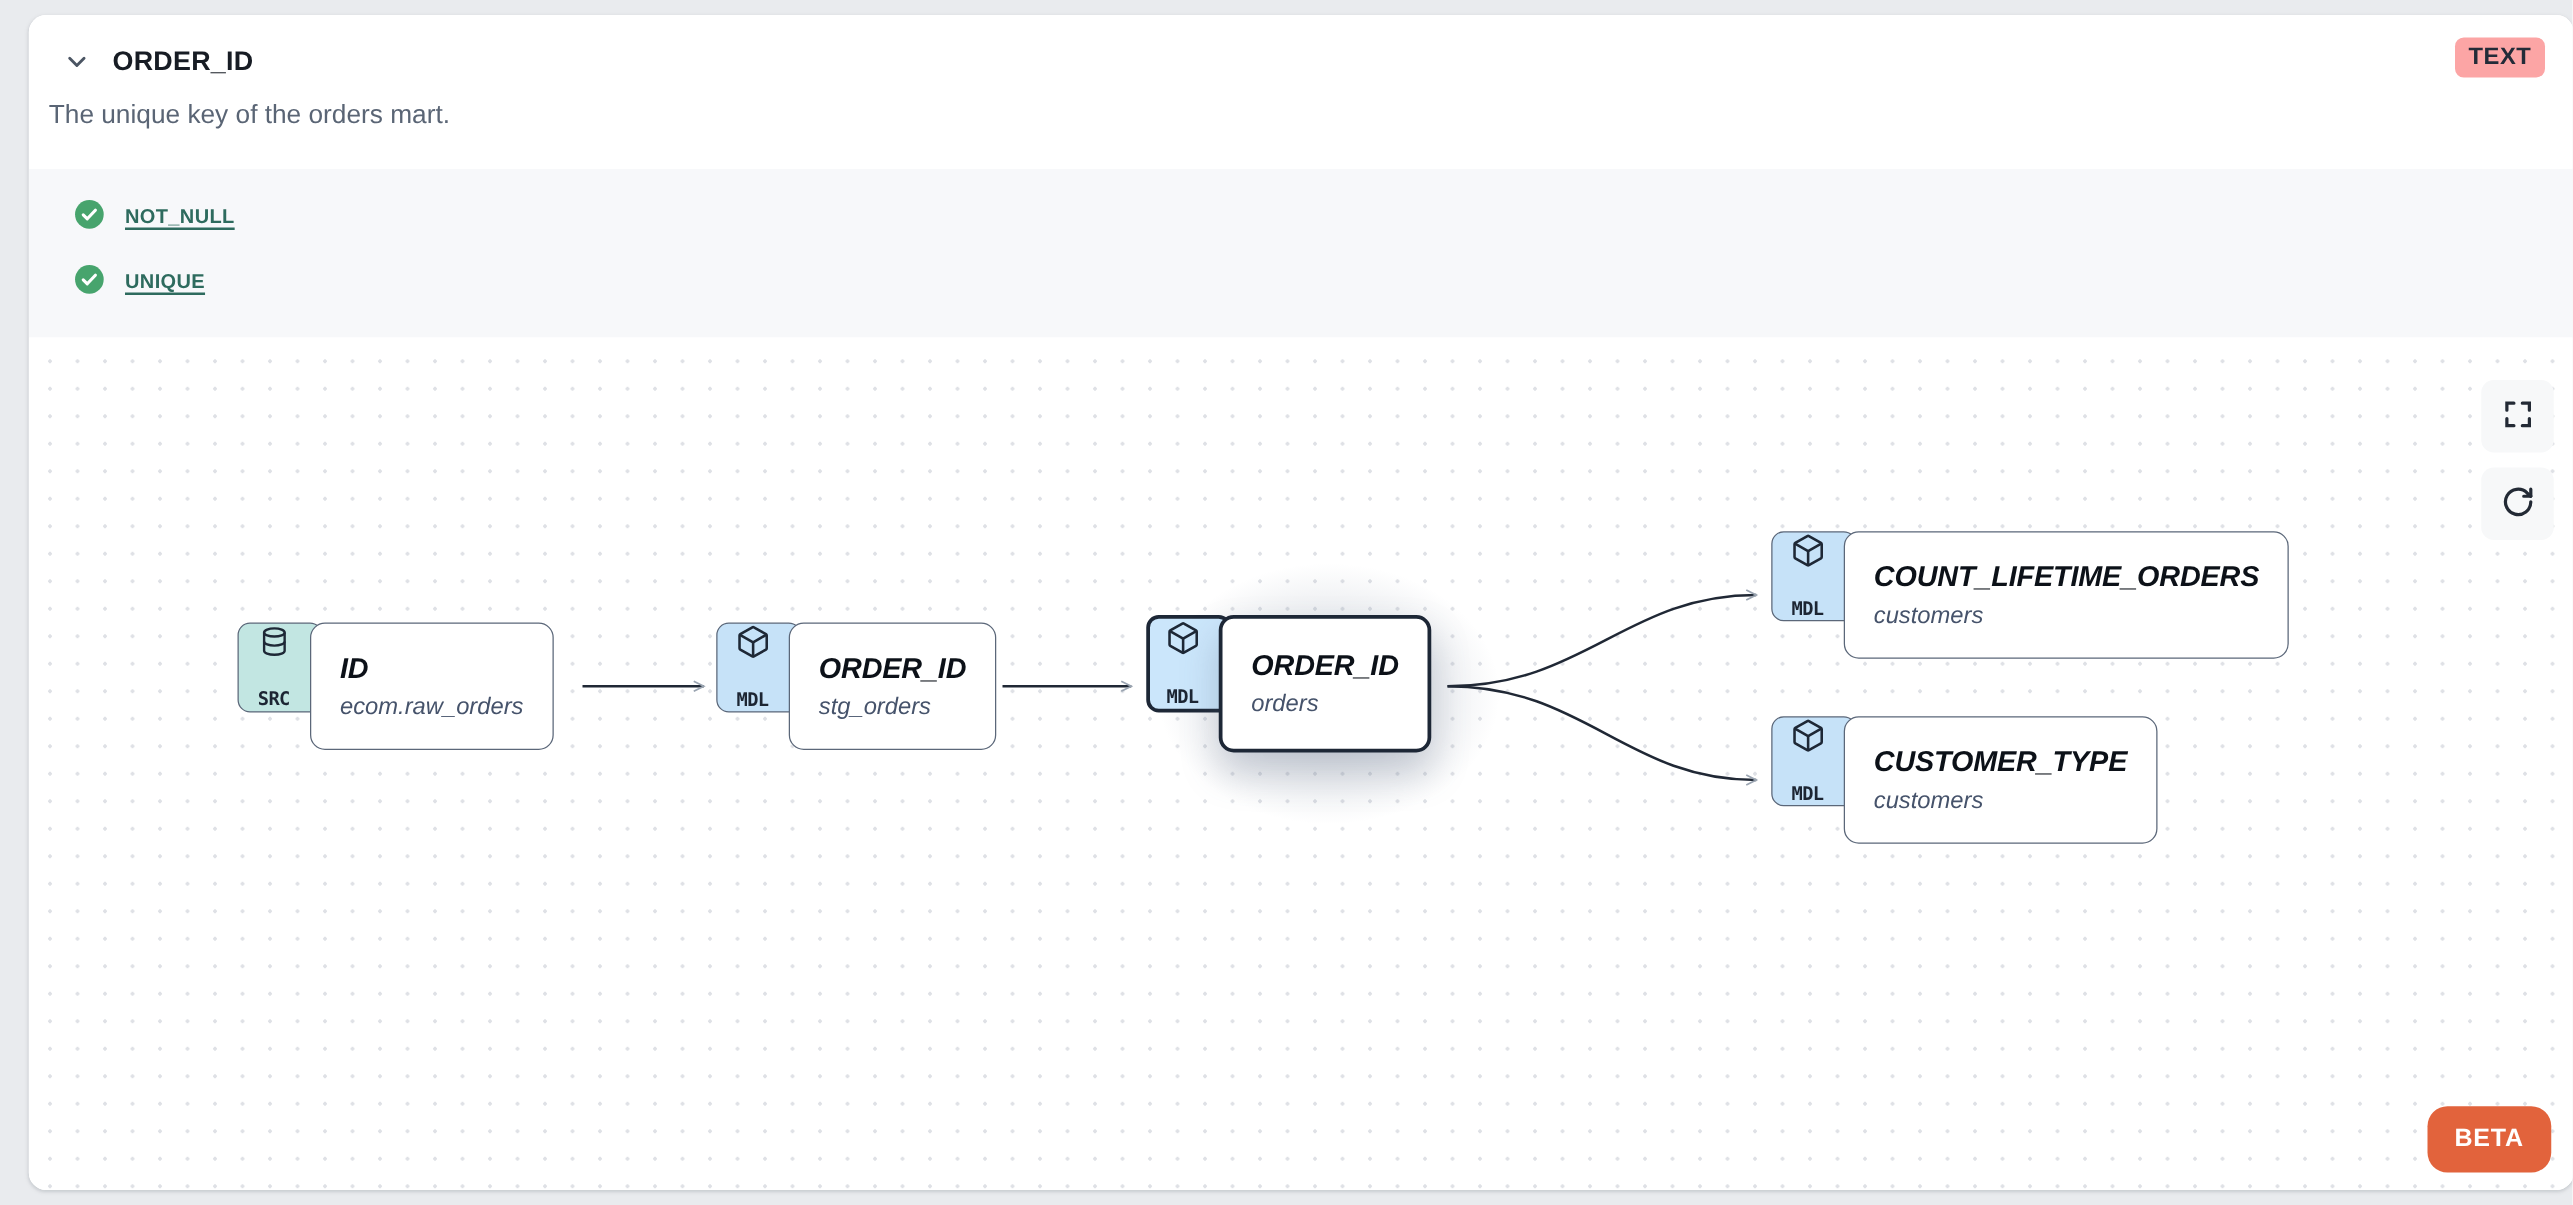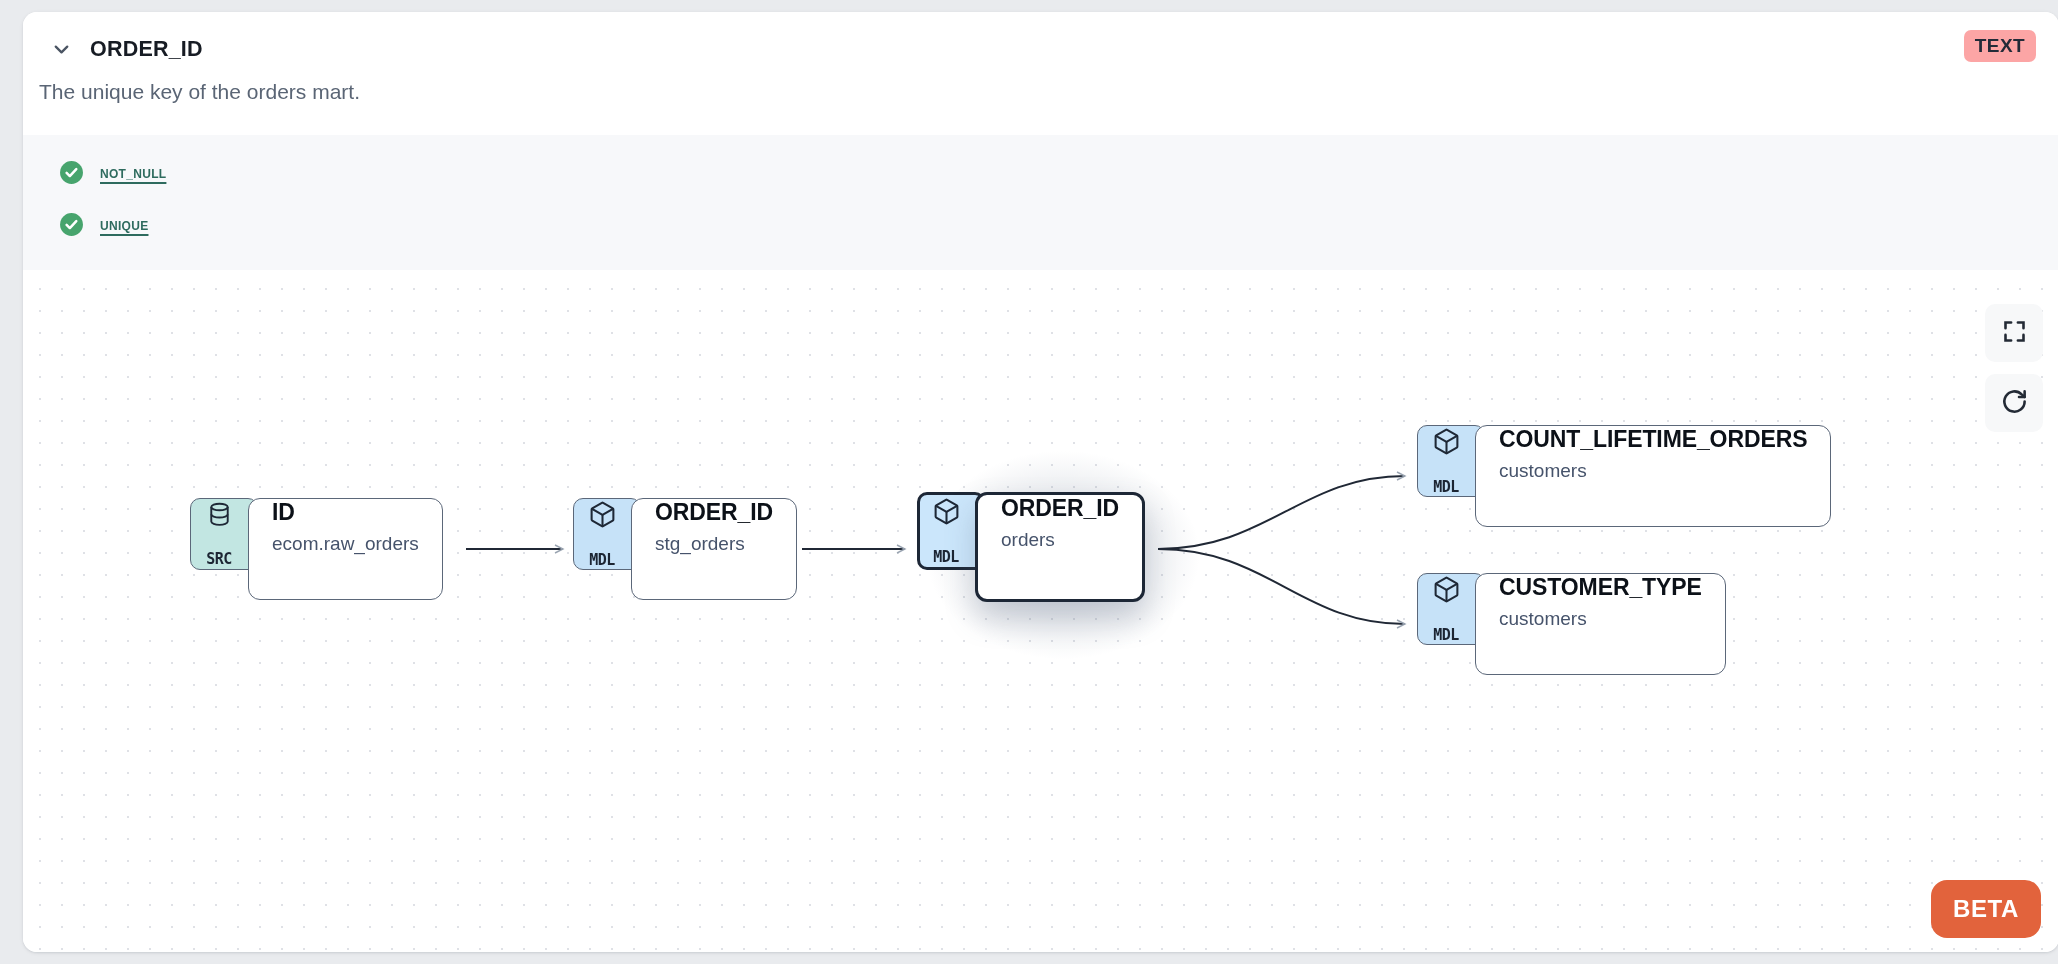--- a/index.html
+++ b/index.html
@@ -30,21 +30,21 @@
     background: #fca5a5; color: #232b38;
     font-size: 19px; font-weight: 700; letter-spacing: .4px;
     padding: 5px 11px; border-radius: 7px;
   }
   .description { margin-top: 18px; font-size: 21px; color: #5a6575; }
 
   
   .tests-section { height: 135px; background: #f7f8fa; padding: 19px 24px 0 36px; }
   .test-row { display: flex; align-items: center; gap: 16px; height: 40px; margin-bottom: 12px; }
   .test-link {
-    font-size: 12px; font-weight: 600; letter-spacing: .3px;
+    font-size: 16px; font-weight: 600; letter-spacing: .3px;
     color: var(--link_teal, #2e6b5e);
     text-decoration: underline; text-underline-offset: 4px; text-decoration-thickness: 1.5px;
     cursor: pointer;
   }
 
   
   .canvas {
     position: relative;
     width: 2036px; height: 682px;
     background-color: #ffffff;
@@ -73,43 +73,44 @@
   .badge-label {
     font-family: "DejaVu Sans Mono", monospace;
     font-size: 15px; font-weight: 600; color: #1c2533; letter-spacing: -0.5px;
   }
   .node-card {
     position: relative; z-index: 1;
     height: 102px;
     background: #fff;
     border: 1.5px solid var(--node_border, #5b6779);
     border-radius: 12px;
-    display: flex; flex-direction: column; gap: 7px;
+    display: flex; flex-direction: column; justify-content: center; gap: 7px;
     padding: 0 23px;
     white-space: nowrap;
+    font-style: italic;
   }
   .node-title { font-size: 23px; font-weight: 600; color: #0c1118; letter-spacing: -0.1px; }
   .node-subtitle { font-size: 19px; color: #46536b; }
 
   .node.highlighted .badge { height: 78px; border: 3px solid #1d2736; background: #cbe6fb; }
   .node.highlighted .node-card { height: 110px; border: 3px solid #1d2736; box-shadow: 0 16px 30px rgba(90,104,128,.28); }
 
   
   .canvas-controls { position: absolute; top: 34px; right: 16px; display: flex; flex-direction: column; gap: 12px; }
   .ctl-btn {
     width: 58px; height: 58px; border-radius: 10px;
     background: #f7f8f9;
     display: flex; align-items: center; justify-content: center;
     cursor: pointer; border: none;
   }
 
   .beta-badge {
     position: absolute; right: 18px; bottom: 14px;
     background: var(--accent_orange, #e2633c);
-    color: #ffffff; font-size: 24px; font-weight: 700; letter-spacing: .6px;
+    color: #ffffff; font-size: 20px; font-weight: 700; letter-spacing: .6px;
     padding: 15px 22px; border-radius: 16px;
   }
 </style>
 </head>
 <body>
 
 <div class="card">
 
   <div class="card-header">
     <div class="header-row">

